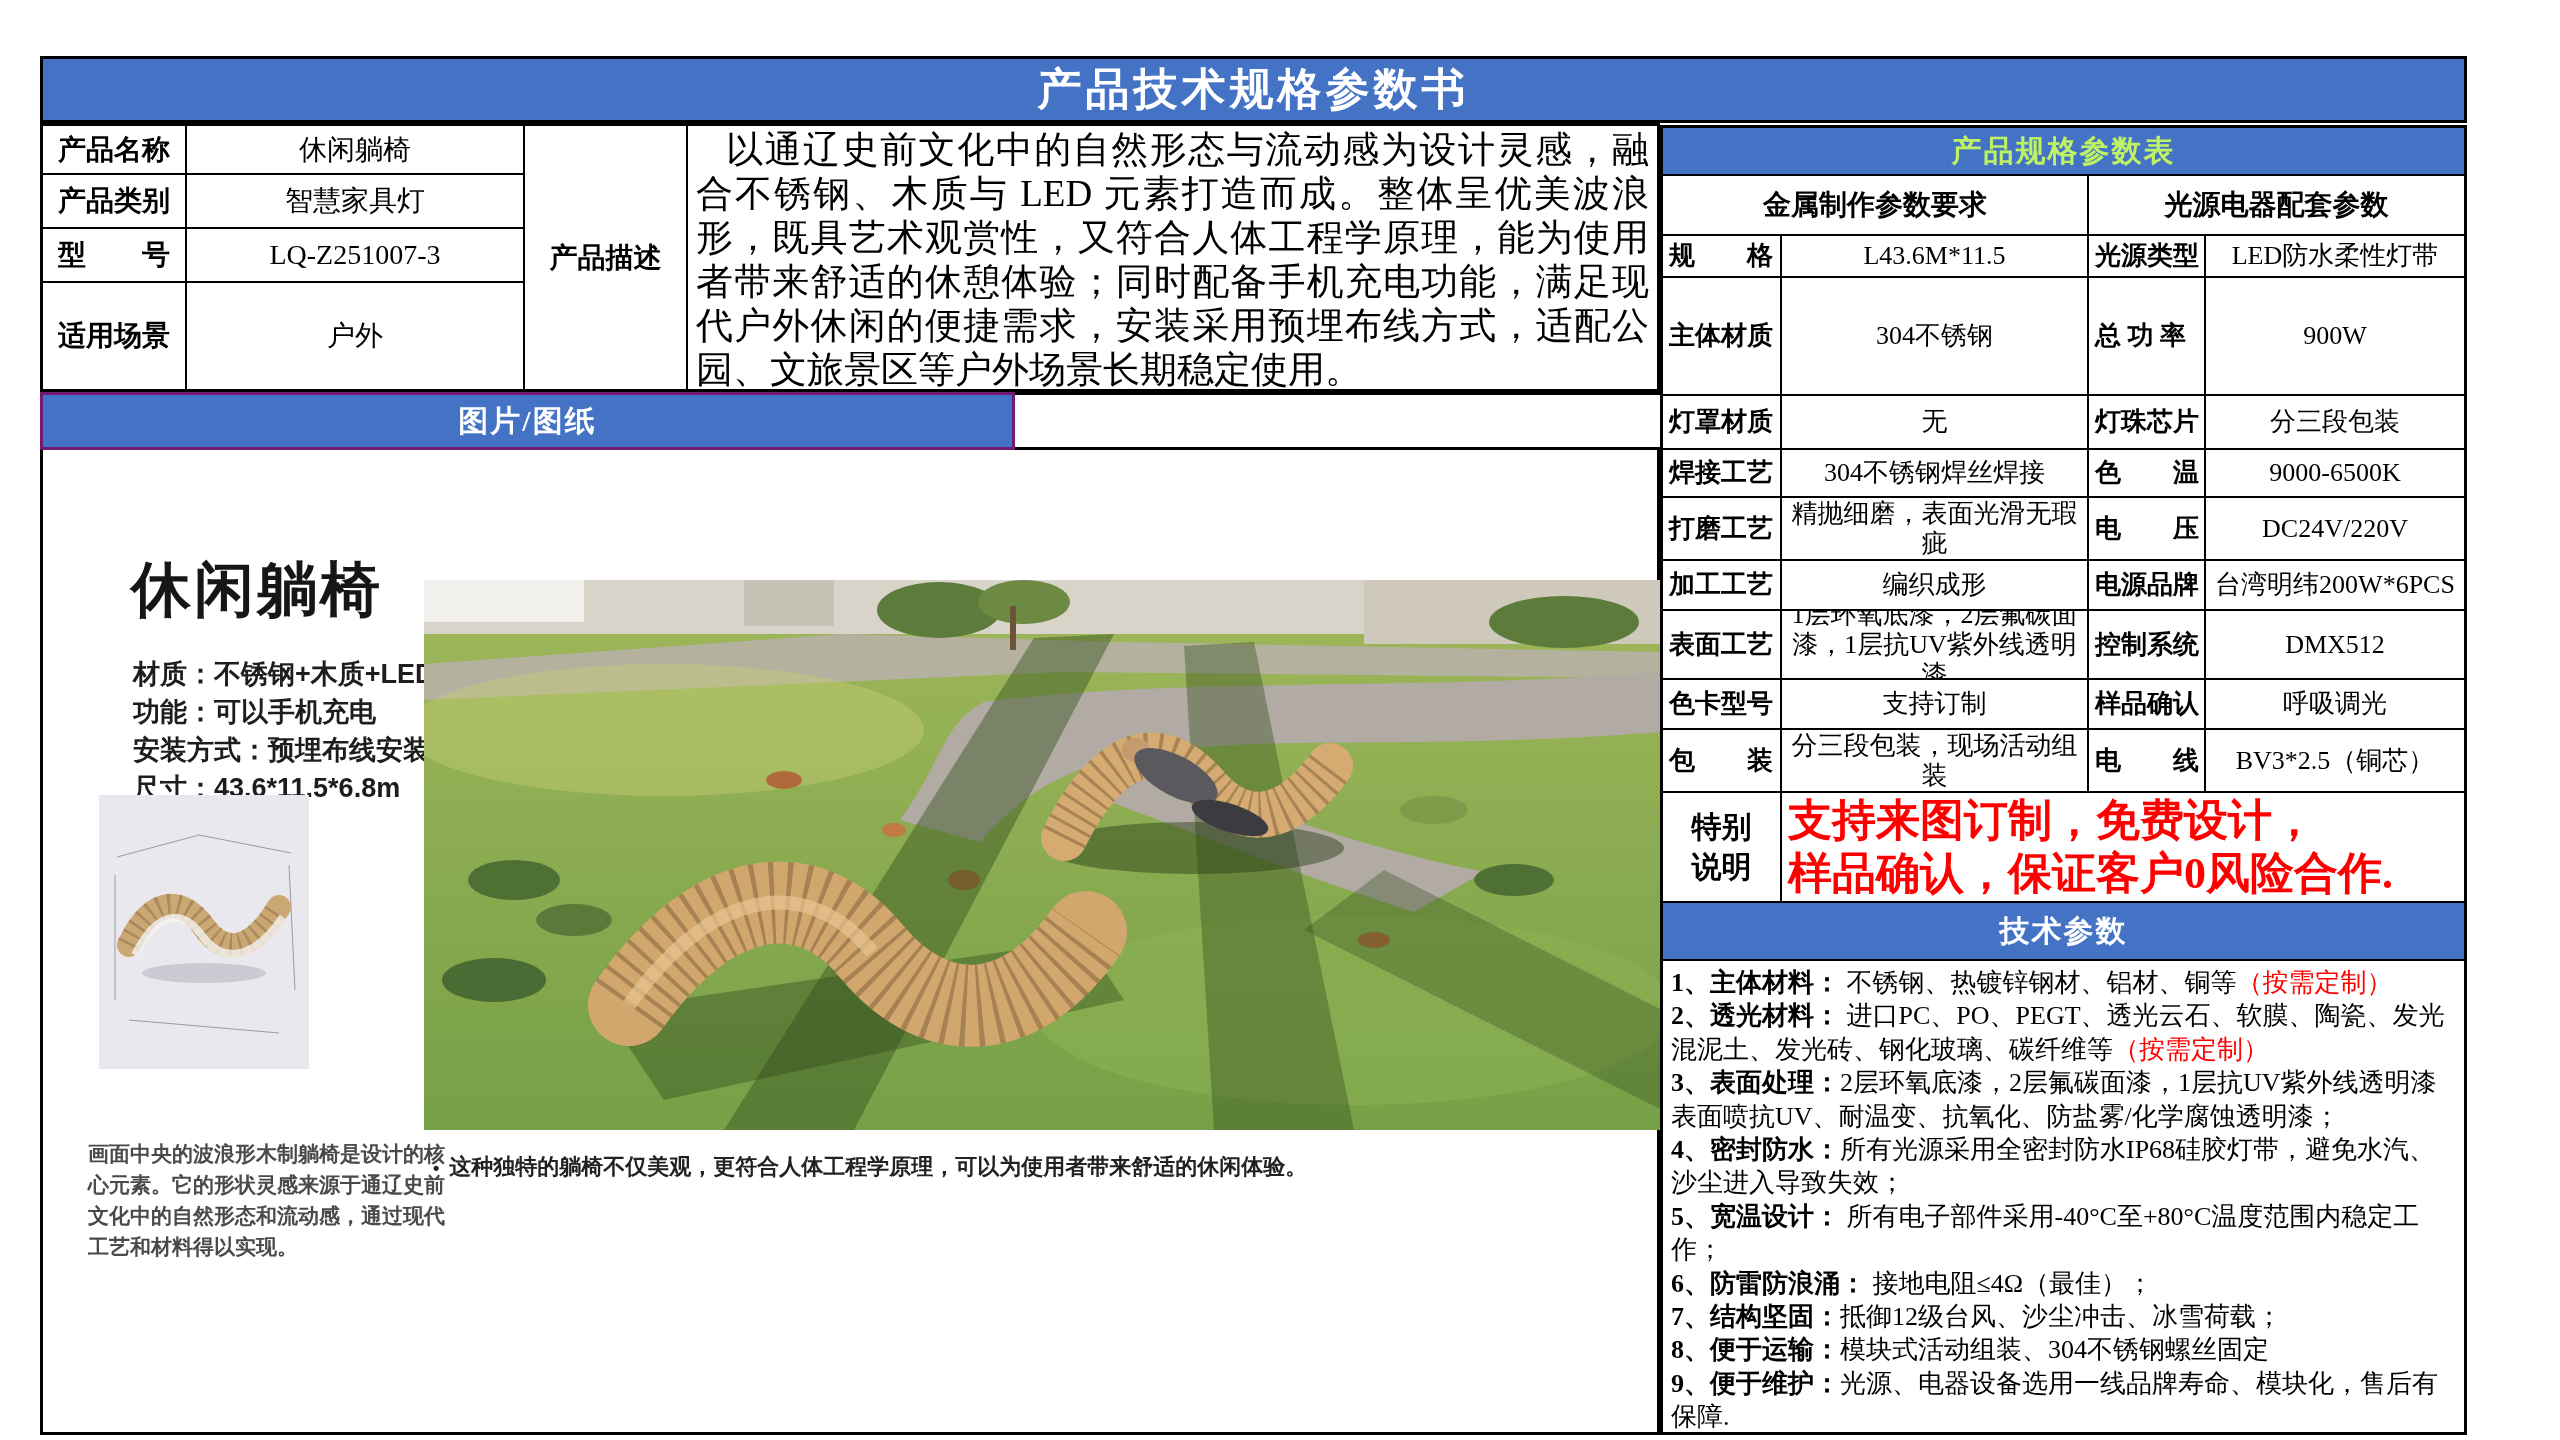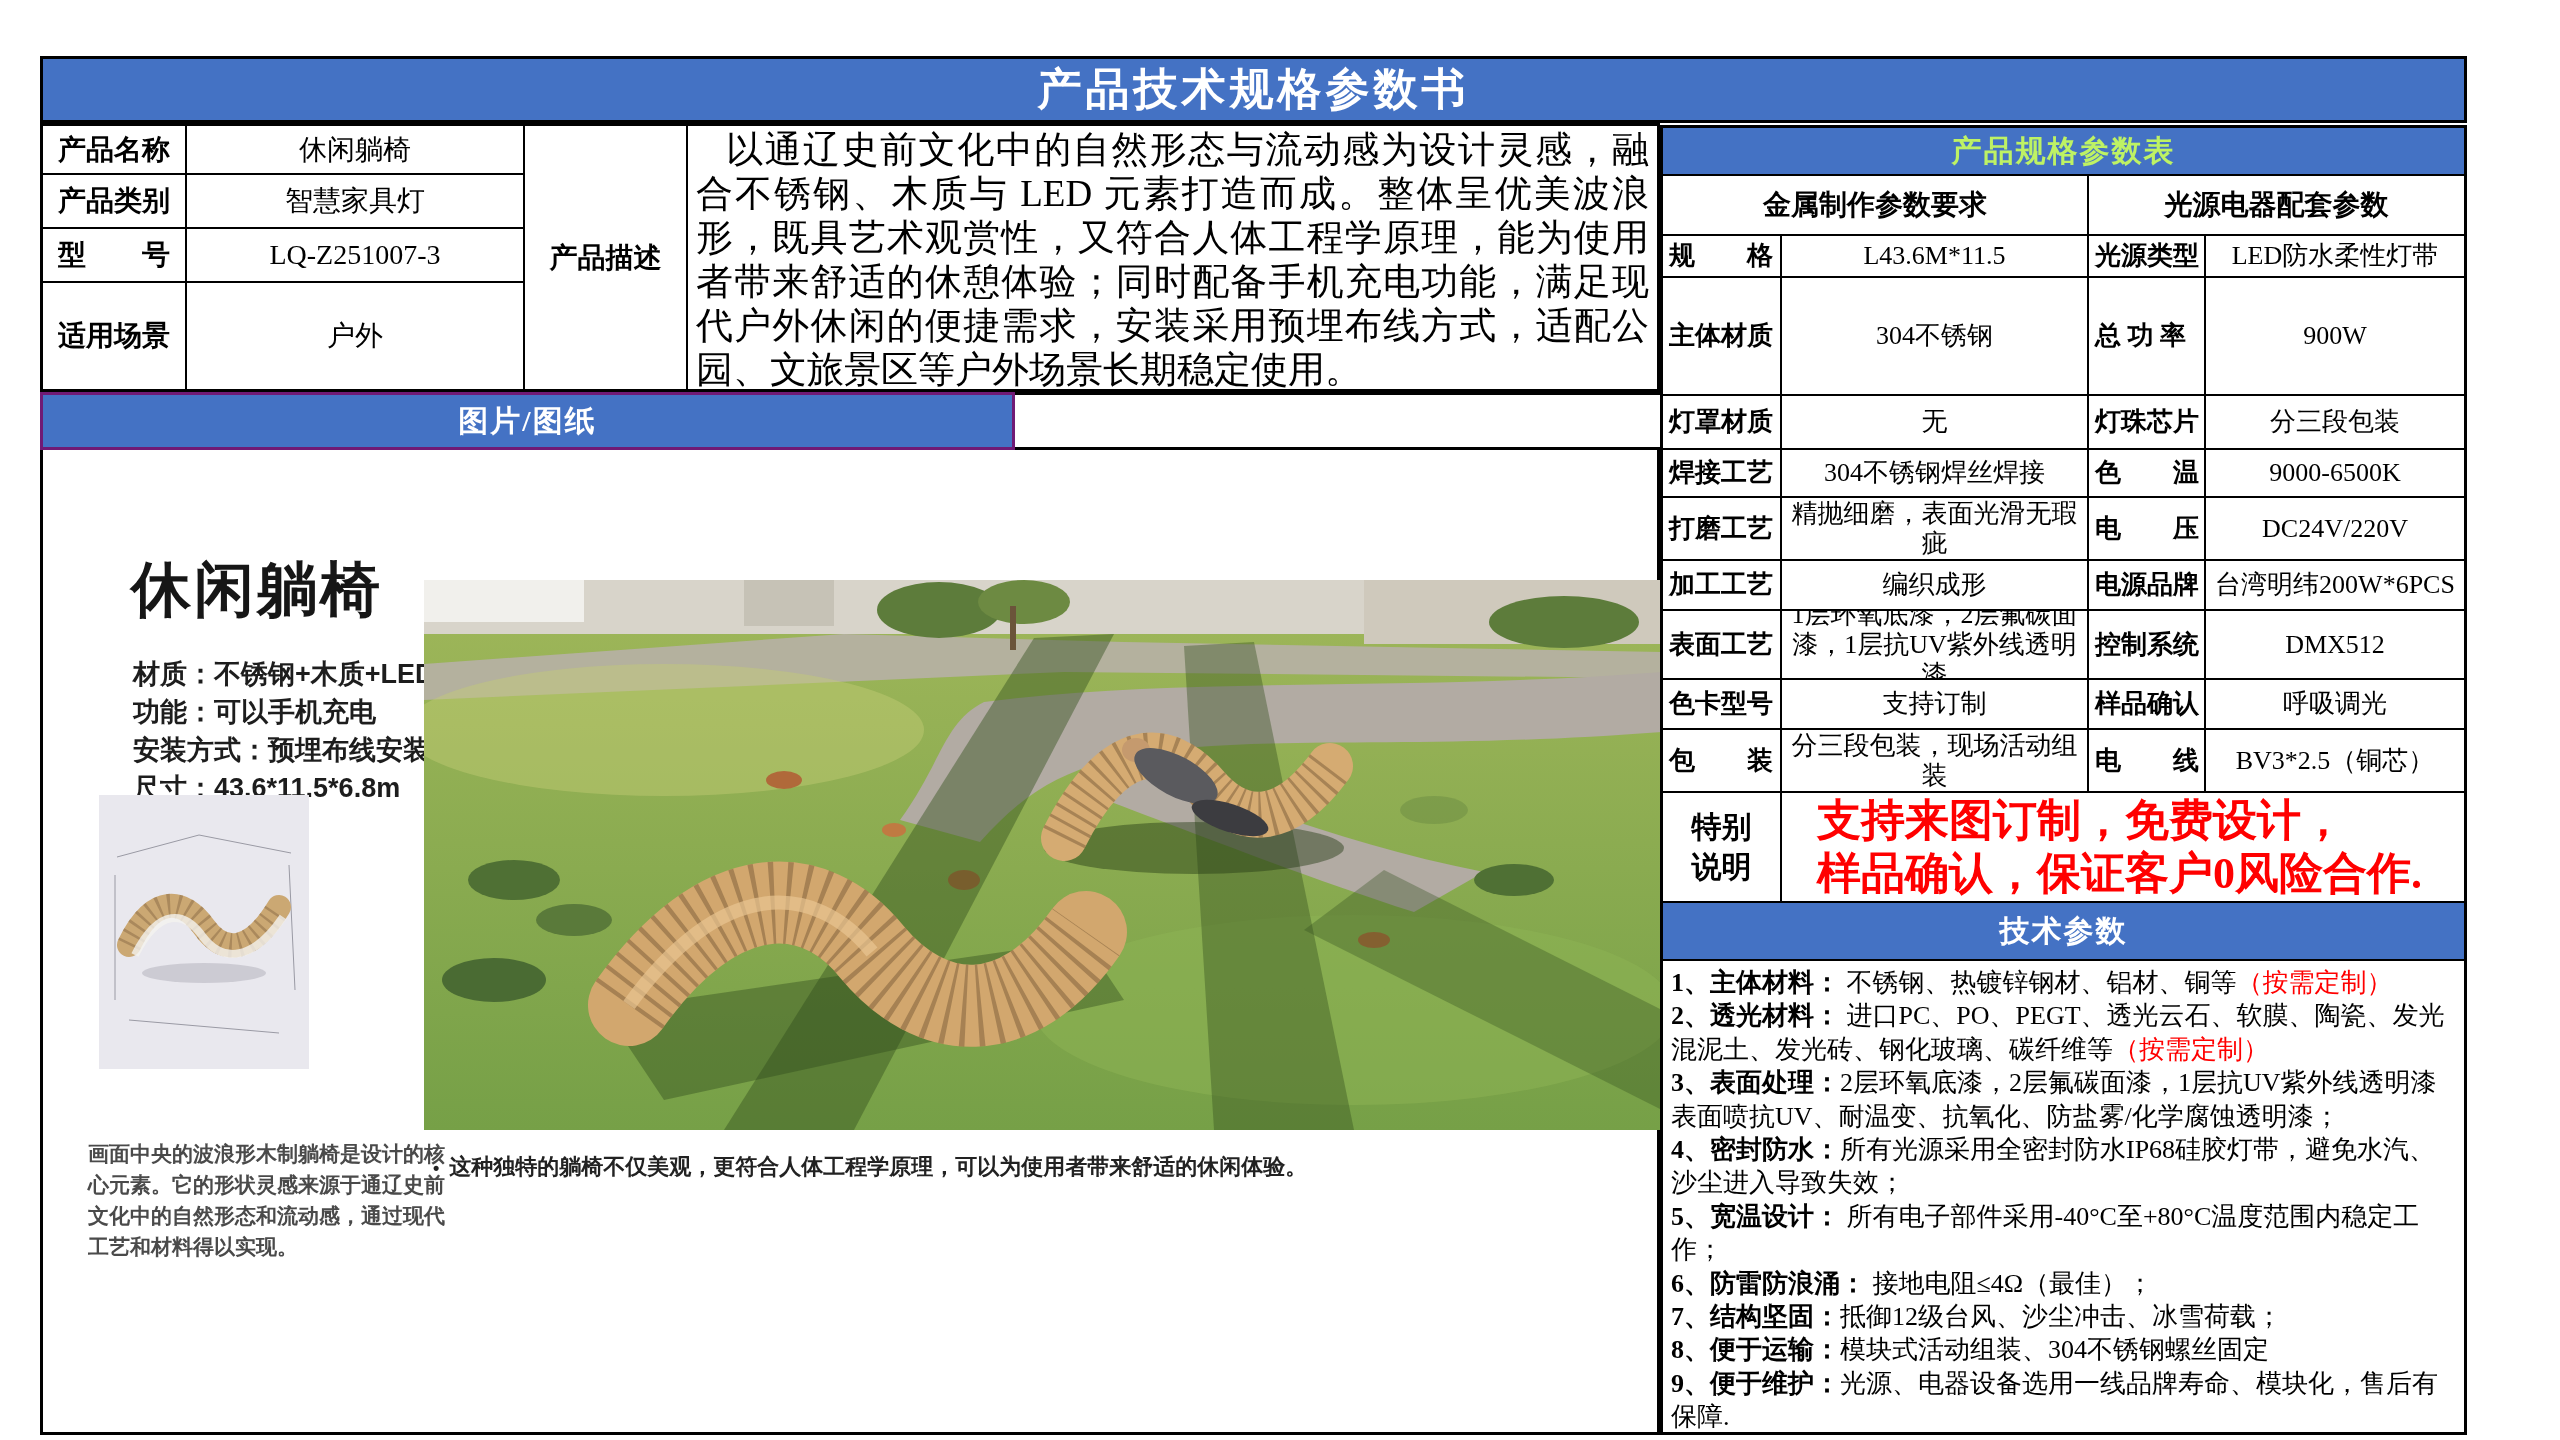--- a/index.html
+++ b/index.html
@@ -70,21 +70,21 @@
   .rp-grid .cell { font-size:26px; line-height:30px; text-align:center; padding:0 3px; }
   .rp-grid .cell.lab { justify-content:flex-start; padding-left:6px; text-align:left; }
   .rp-grid .cell.c4 { border-right:none; }
   .special { height:110px; display:grid; grid-template-columns:119px 682px;
              border-bottom:2px solid #000; }
   .special .lab-cell { border-right:2px solid #000; display:flex; align-items:center;
                        justify-content:center; }
   .special .lab-cell span { width:66px; font-size:30px; font-weight:600;
                             word-break:break-all; line-height:40px; text-align:center; }
   .special .note { display:flex; flex-direction:column; justify-content:center;
-                   padding-left:6px;margin-left:29px; }
+                   padding-left:6px; }
   .special .note div { color:#FF0000; font-size:44px; font-weight:bold; line-height:53px;
                        white-space:nowrap; }
   .tech-bar { height:58px; background:#4472C4; border-bottom:2px solid #000;
               display:flex; align-items:center; justify-content:center; }
   .tech-bar span { color:#fff; font-size:30px; font-weight:bold; letter-spacing:2px; }
   .tech-list { height:471px; padding:5px 8px 0 8px; overflow:hidden; }
   .tech-list p { font-size:26px; line-height:33.4px; text-align:left; }
   .tech-list p b { font-weight:bold; }
   .tech-list .red { color:#FF0000; }
 </style>

